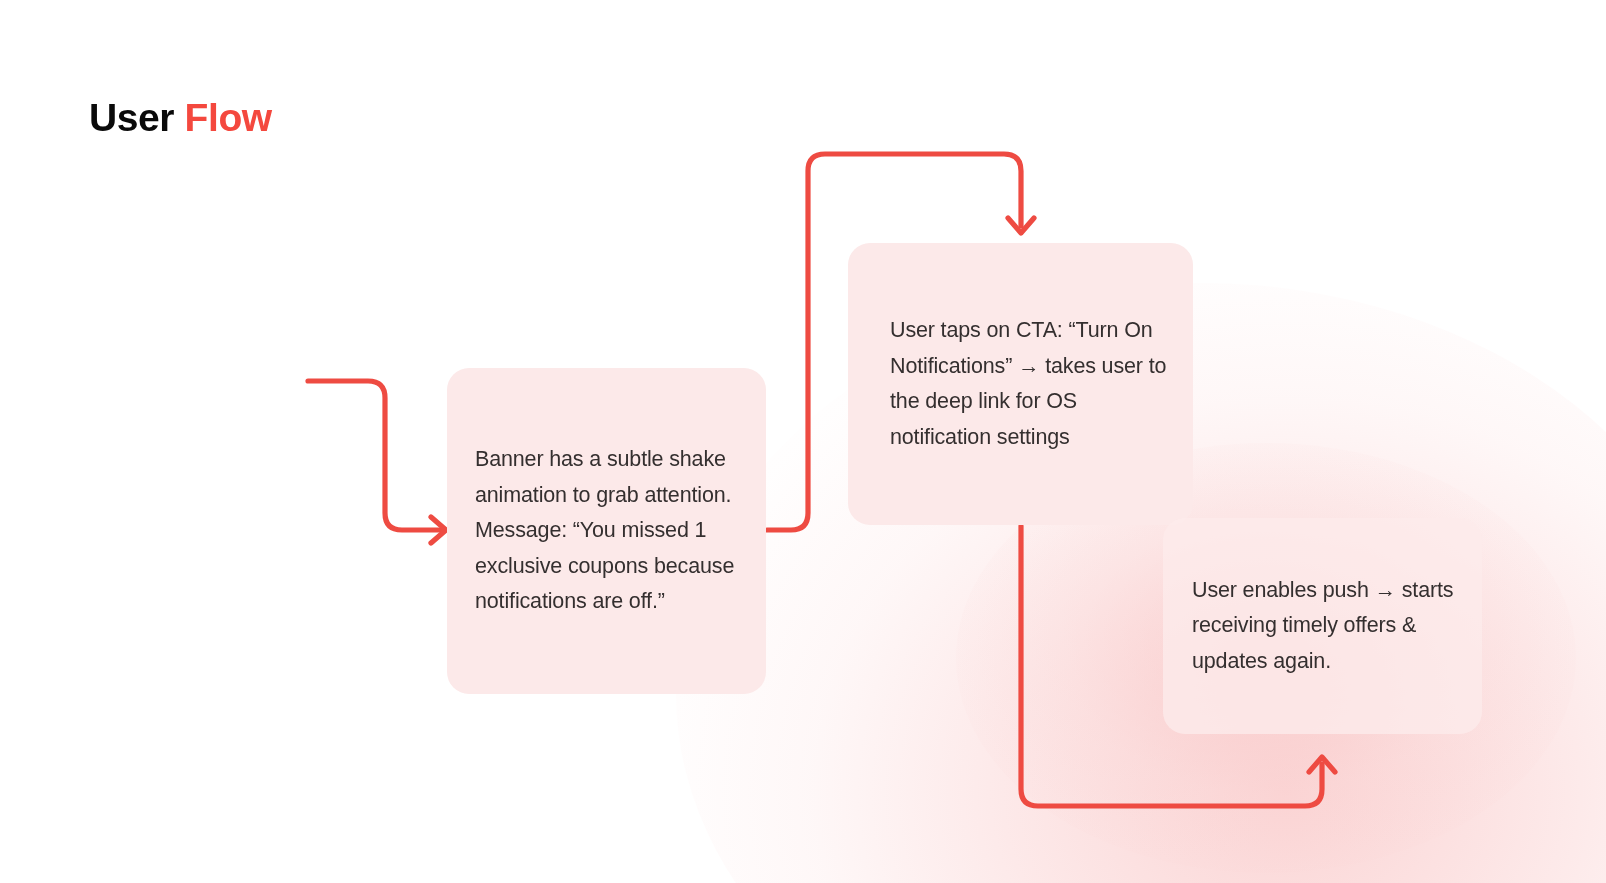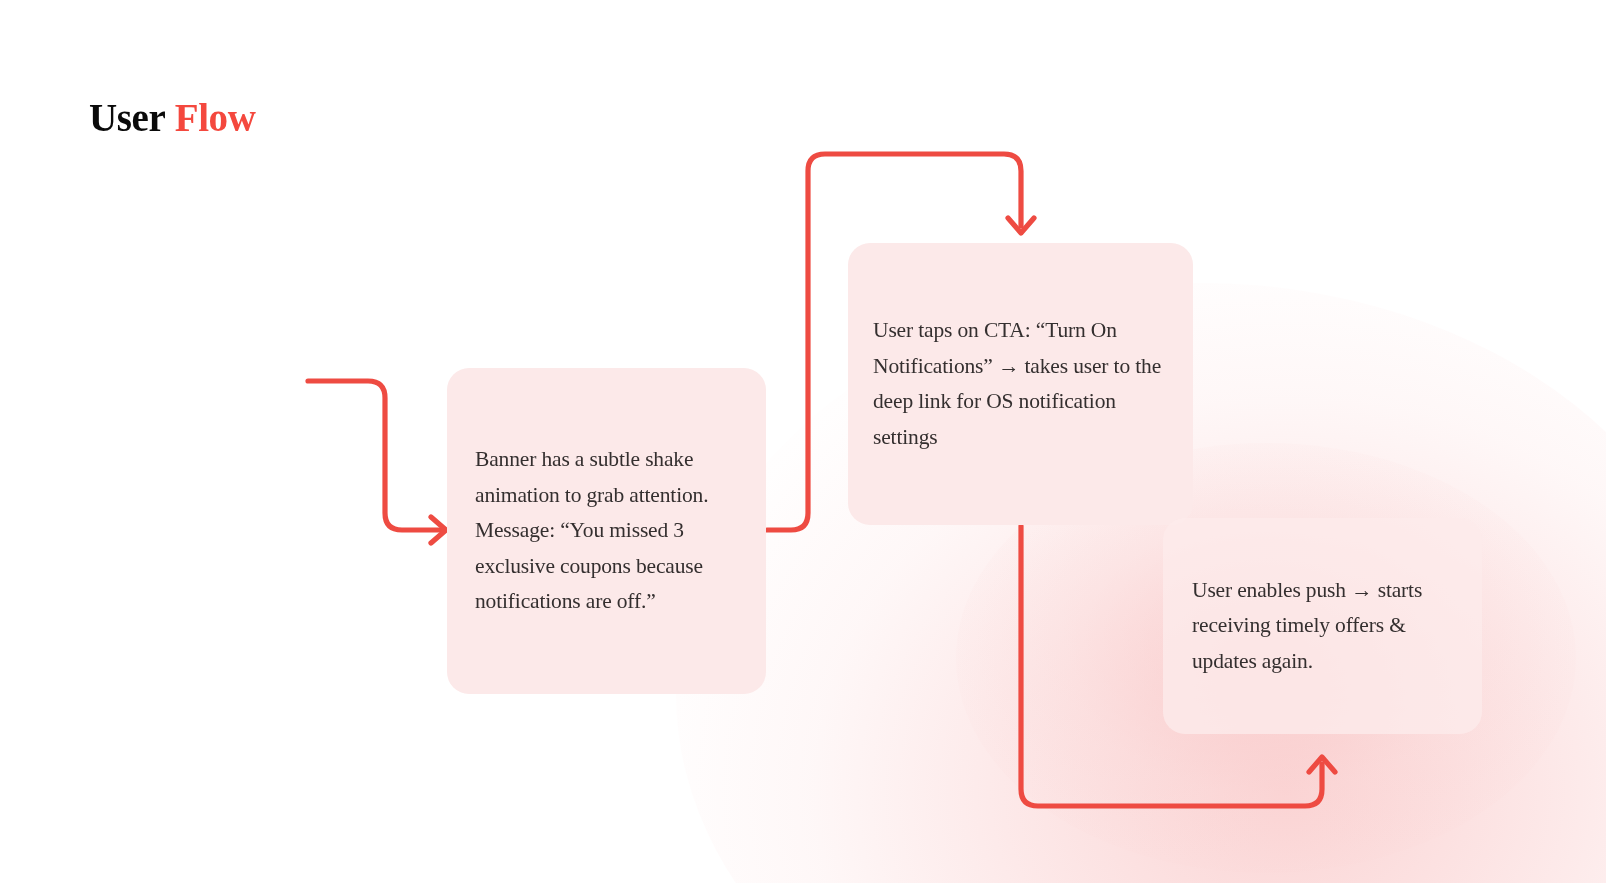--- a/index.html
+++ b/index.html
@@ -7,21 +7,21 @@
     margin: 0;
     padding: 0;
     background: #ffffff;
   }
   #stage {
     position: relative;
     width: 1606px;
     height: 883px;
     background: #ffffff;
     overflow: hidden;
-    font-family: Liberation Serif, serif;
+    font-family: Liberation Sans, sans-serif;
     -webkit-font-smoothing: antialiased;
   }
   
   #bg-glow {
     position: absolute;
     right: -120px;
     bottom: -220px;
     width: 1050px;
     height: 820px;
     border-radius: 50%;
@@ -76,21 +76,21 @@
     white-space: pre-line;
   }
 
   #card-1 { left: 89px;   top: 241px; width: 219px; height: 275px; }
   #card-1 .card-text { padding: 0 24px 0 28px; }
 
   #card-2 { left: 447px;  top: 368px; width: 319px; height: 326px; }
   #card-2 .card-text { padding: 0 22px 0 28px; }
 
   #card-3 { left: 848px;  top: 243px; width: 345px; height: 282px; }
-  #card-3 .card-text { padding: 0 20px 0 25px; }
+  #card-3 .card-text { padding: 0 20px 0 42px; }
 
   #card-4 { left: 1163px; top: 518px; width: 319px; height: 216px;
             background: rgba(253,235,235,0.80); }
   #card-4 .card-text { padding: 0 20px 0 29px; }
 
   #connectors {
     position: absolute;
     left: 0; top: 0;
     width: 1606px; height: 883px;
     pointer-events: none;
@@ -117,21 +117,21 @@
       <path d="M 767,530 L 791,530 Q 808,530 808,513 L 808,171 Q 808,154 825,154 L 1004,154 Q 1021,154 1021,171 L 1021,226"></path>
       <path d="M 1008,218 L 1021,233 L 1034,218"></path>
 
       <path d="M 1021,526 L 1021,789 Q 1021,806 1038,806 L 1305,806 Q 1322,806 1322,789 L 1322,764"></path>
       <path d="M 1309,772 L 1322,757 L 1335,772"></path>
     </g>
   </svg>
 
 
   <div class="flow-card" id="card-2">
-    <div class="card-text">Banner has a subtle shake animation to grab attention. Message: “You missed 3 exclusive coupons because notifications are off.”</div>
+    <div class="card-text">Banner has a subtle shake animation to grab attention. Message: “You missed 1 exclusive coupons because notifications are off.”</div>
   </div>
 
   <div class="flow-card" id="card-3">
     <div class="card-text">User taps on CTA: “Turn On Notifications” → takes user to the deep link for OS notification settings</div>
   </div>
 
   <div class="flow-card" id="card-4">
     <div class="card-text">User enables push → starts receiving timely offers &amp; updates again.</div>
   </div>
 

